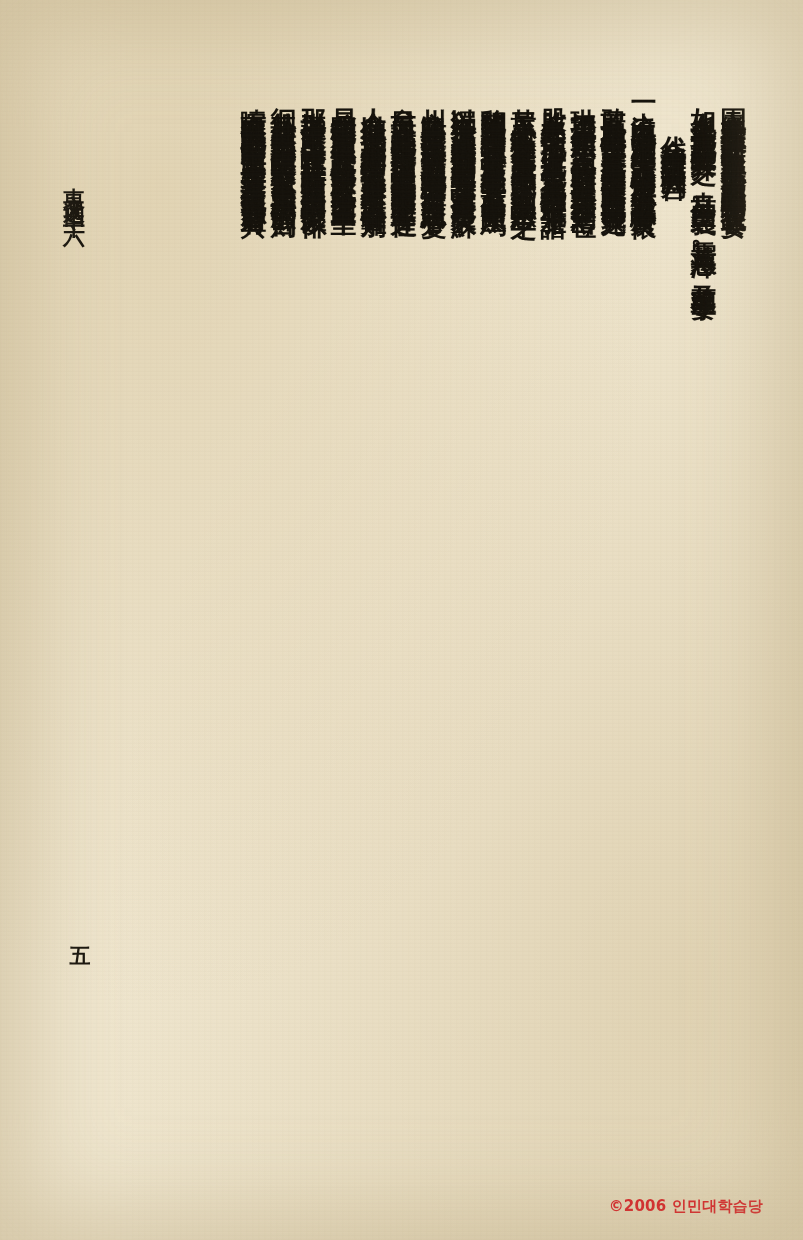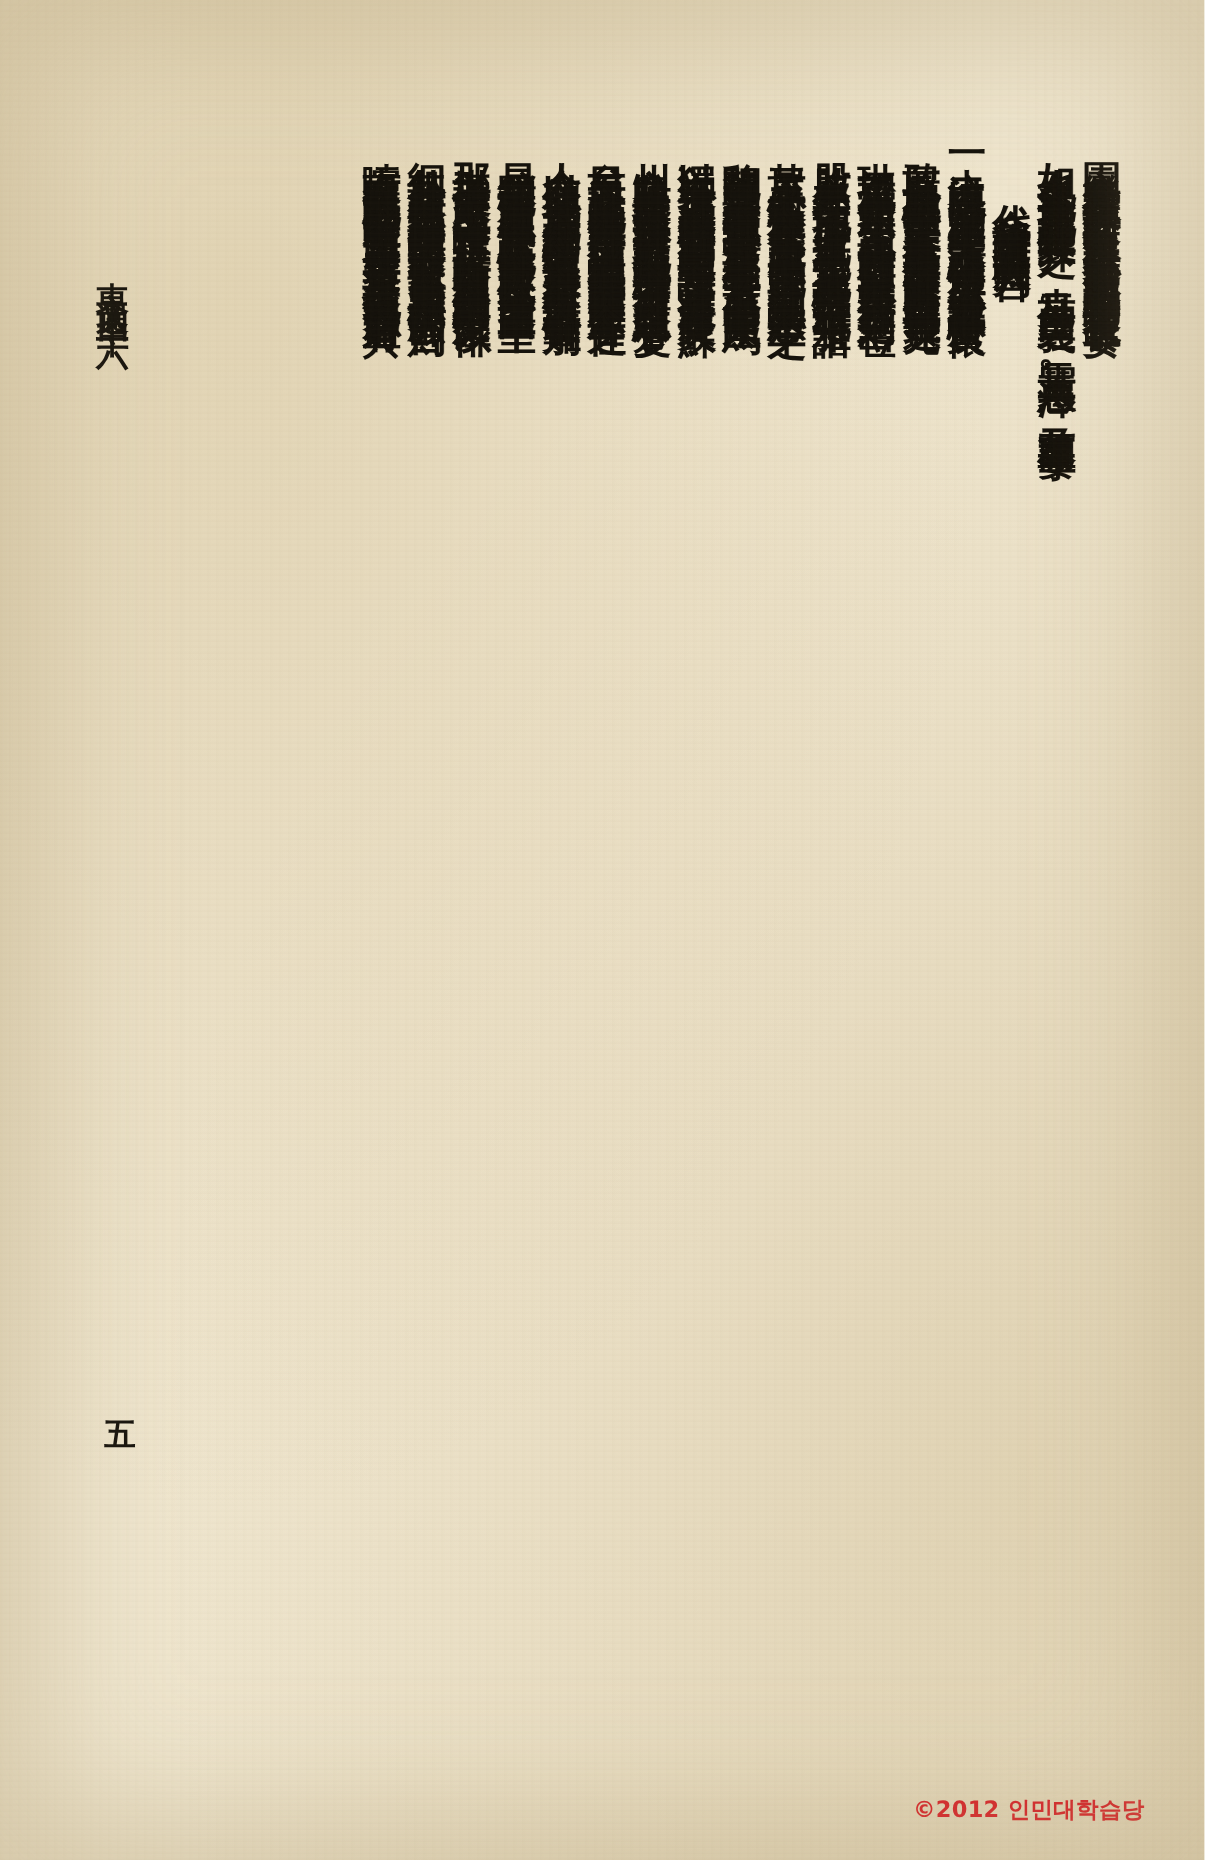--- a/index.html
+++ b/index.html
@@ -121,17 +121,17 @@
     <div class="col">人命以傾城使之薦枕方結綢繆之信欲寬羇旅之愁奈何事與心違會難別</div>
     <div class="col">易黯銷魂於南浦忽失佩於江皐晼色慘兮愁容秋風吹兮哀響古國三千里</div>
     <div class="col">那堪遊子淚露巾巫山十二峰正是行人腸斷處想仙容之綽約弔隻影以徘</div>
     <div class="col">徊其於旅館秋涼郡齋夜靜空輾轉而不寐念聚散之難期思子爲勞願言則</div>
     <div class="col">嚔南有沉鱗北翳羽嗟影響之無因上窮碧落下黃泉指生死而爲誓必有與</div>
   </div>
 
   <div id="running-head">東文選四十六</div>
   <div id="folio-number">五</div>
 
-  <div id="copyright">©2012 인민대학습당</div>
+  <div id="copyright">©2006 인민대학습당</div>
 
   <div id="grain"></div>
   <div id="vignette"></div>
 </div>
 
 </body></html>

